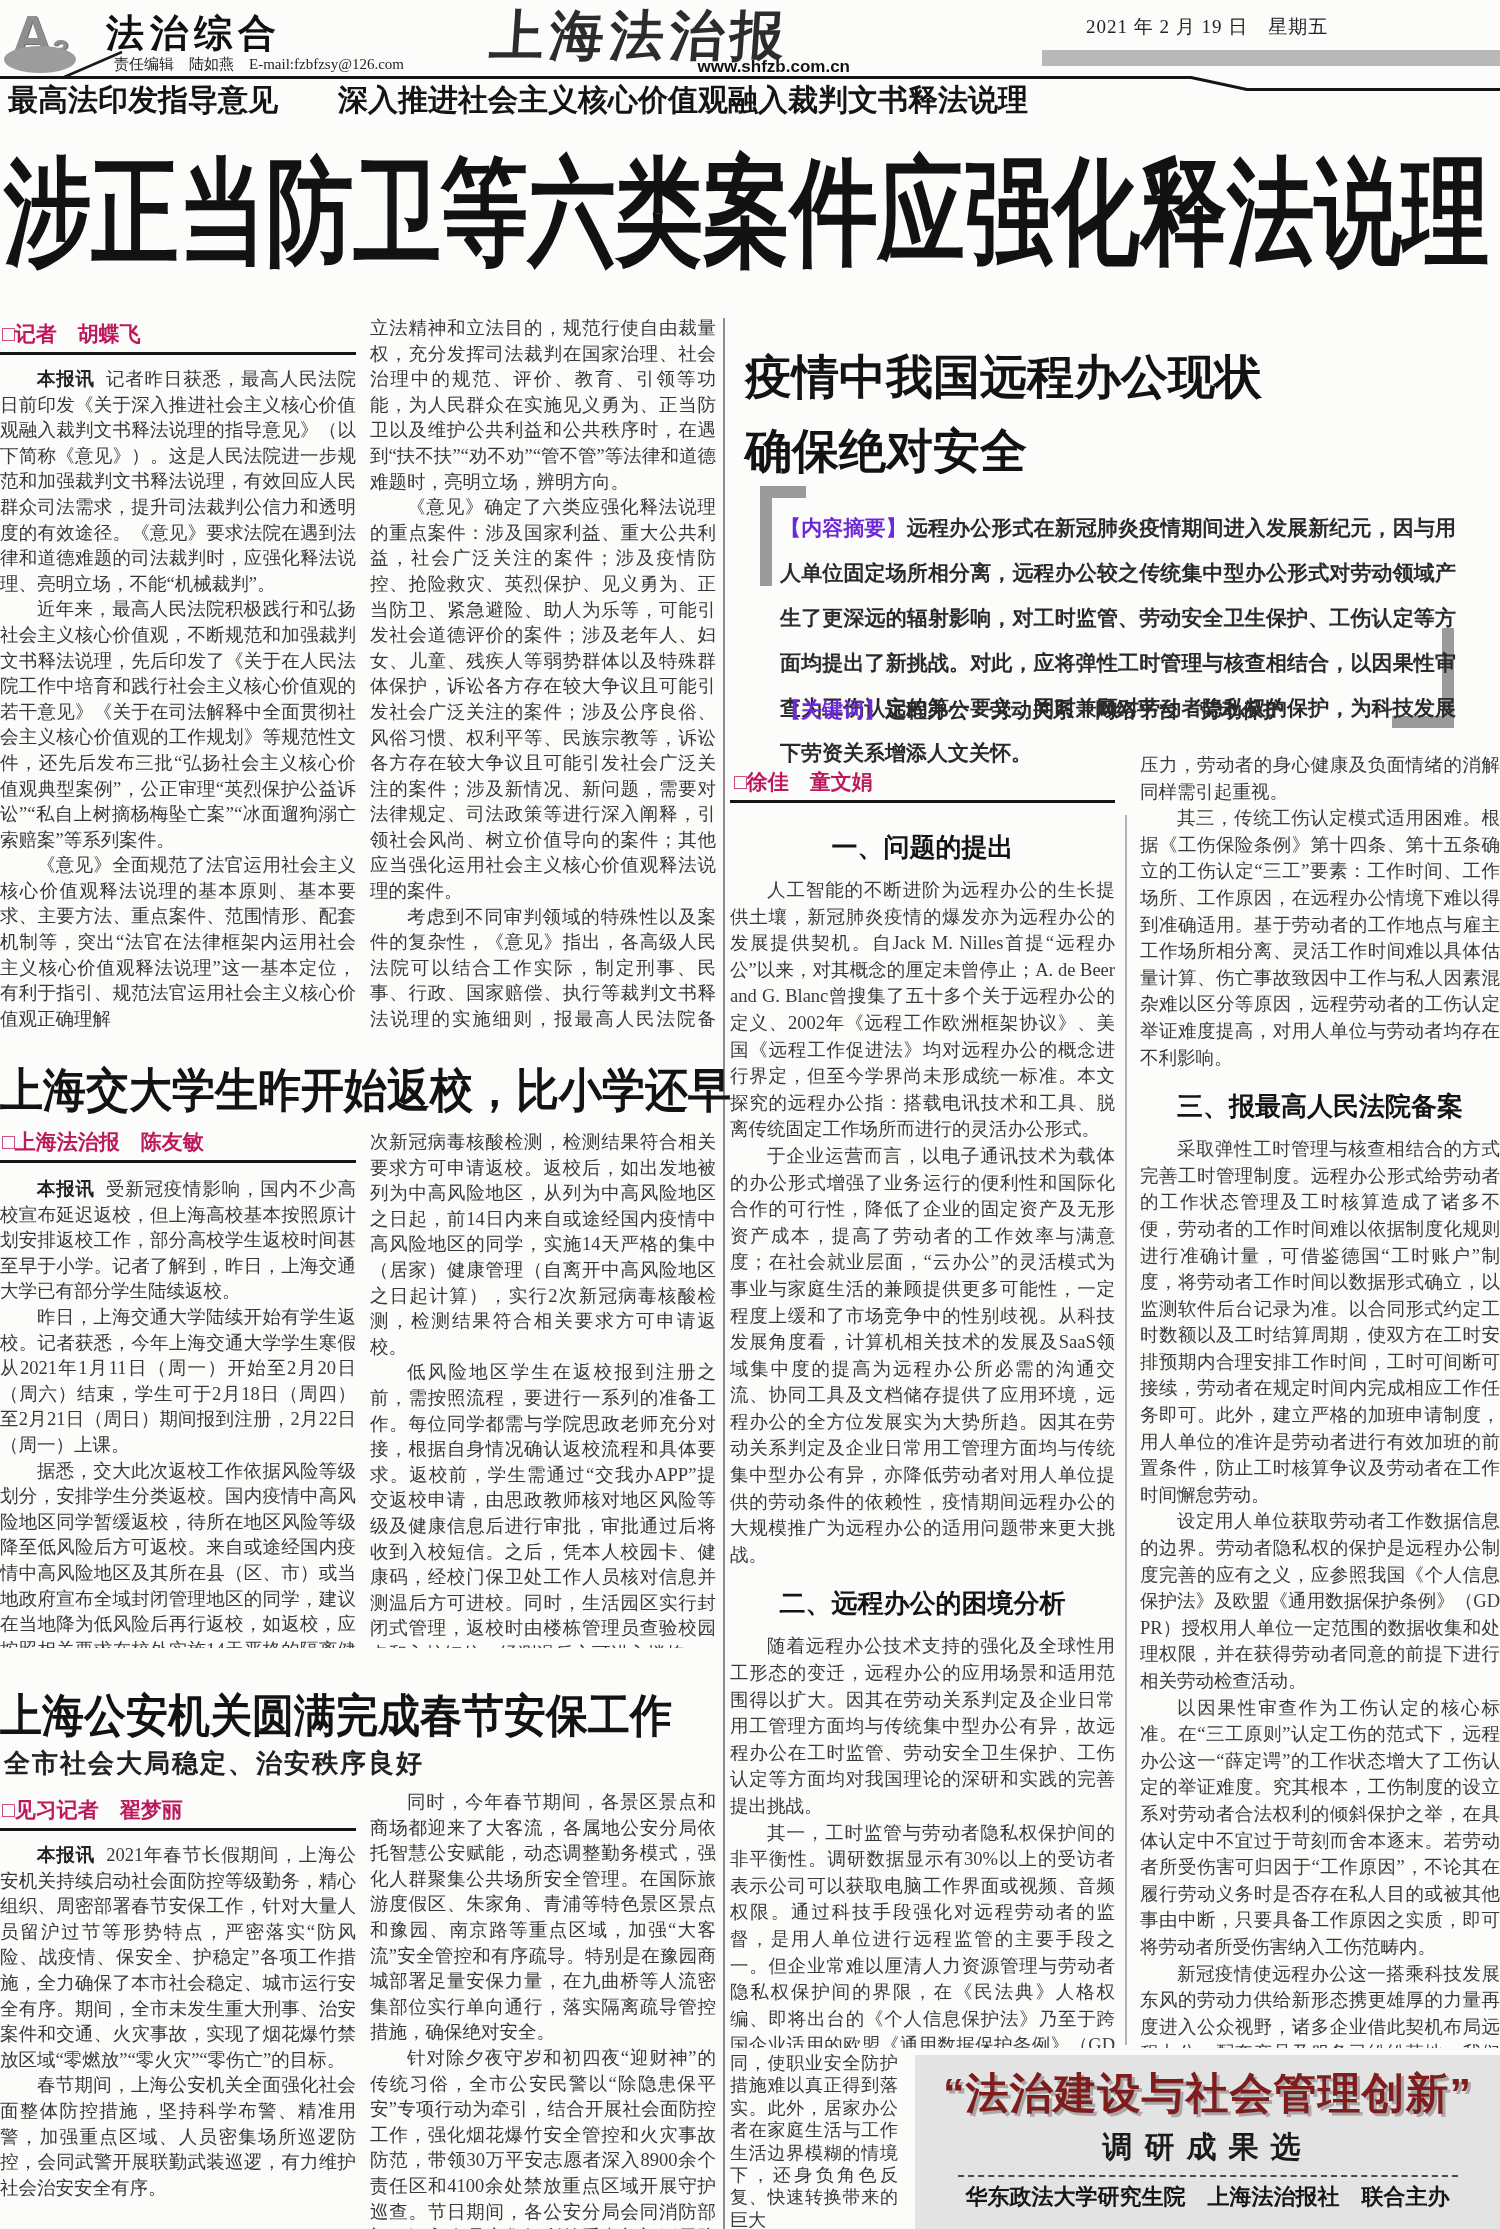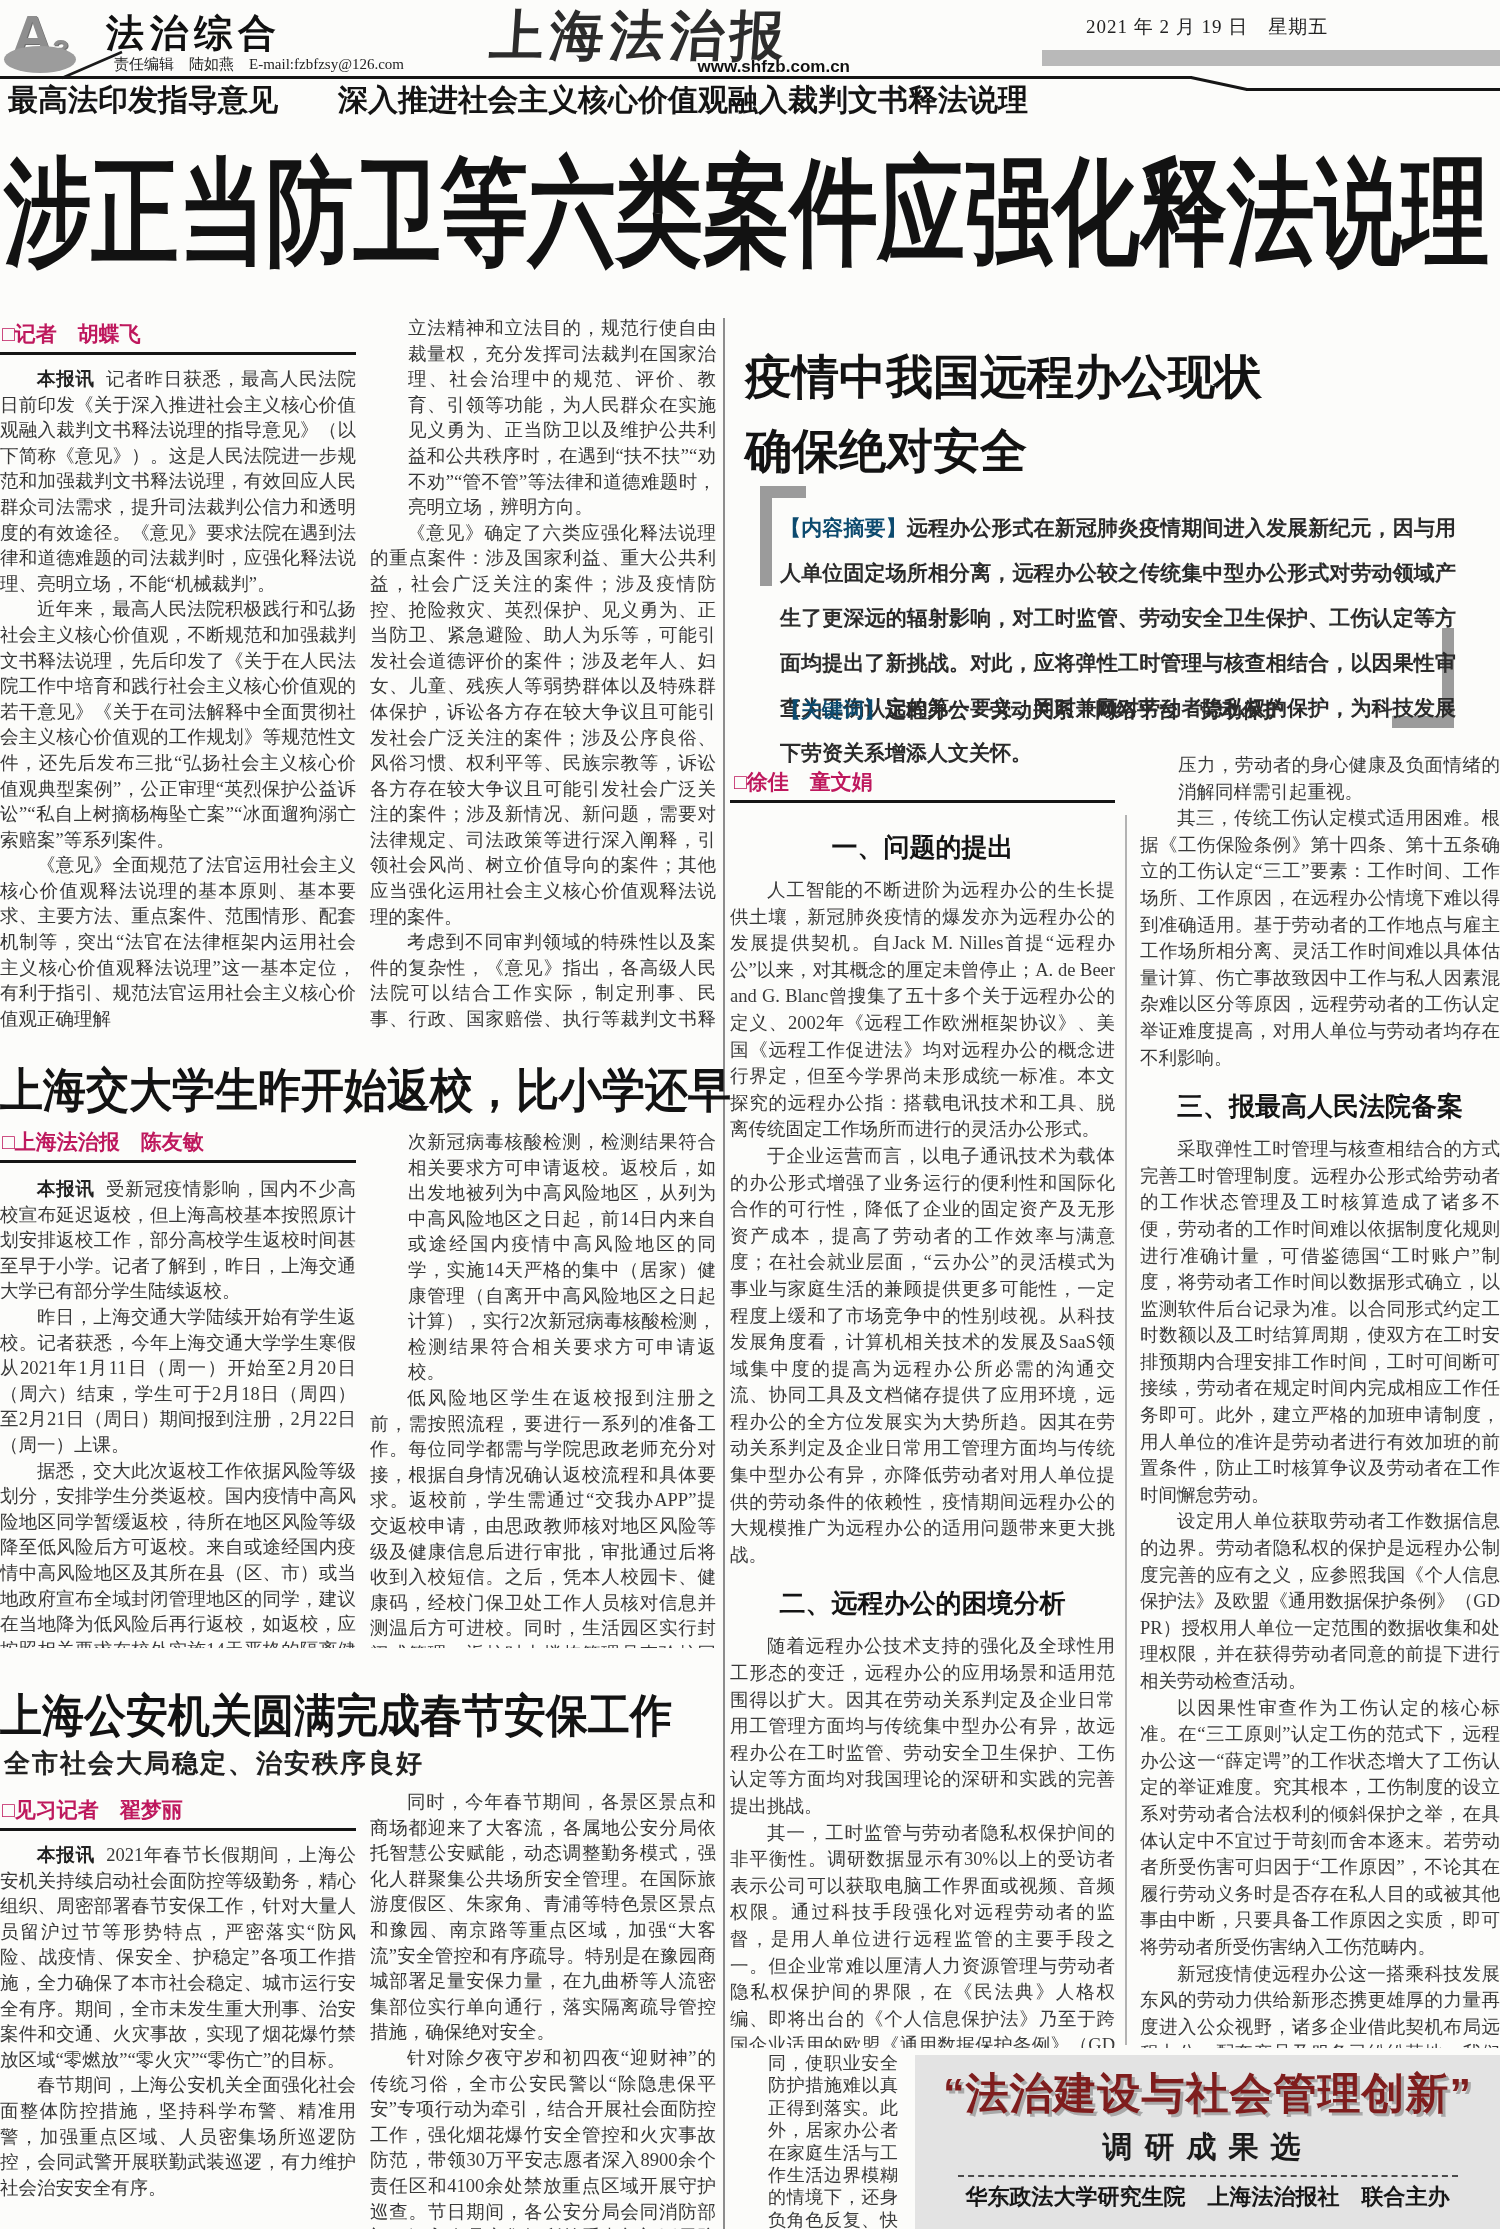--- a/index.html
+++ b/index.html
@@ -26,39 +26,39 @@
   
   .kicker{position:absolute;left:8px;top:80px;font:bold 30px "Liberation Sans","DejaVu Sans",sans-serif;color:#141414;}
   .headline{position:absolute;left:4px;top:148px;font:bold 104px "Liberation Sans","DejaVu Sans",sans-serif;
             color:#121212;white-space:nowrap;transform:scale(0.84,1.12);transform-origin:left top;line-height:1.1;}
   
   .col{position:absolute;overflow:hidden;text-align:justify;word-break:break-all;}
   .news{font-size:18.5px;line-height:25.6px;color:#383838;}
   .essay-col{font-size:18.5px;line-height:26.6px;color:#3a3a3a;}
   .essay-narrow{font-size:18px;line-height:22.4px;color:#3a3a3a;}
   .para{margin:0;text-indent:2em;}
-  .para.cont{text-indent:0;margin-left:38px;}
+  .para.cont{text-indent:0;}
   .lead{font-family:"Liberation Sans","DejaVu Sans",sans-serif;font-weight:bold;margin-right:.6em;color:#222;}
   .sec-head{text-align:center;text-indent:0;font:bold 26px "Liberation Sans","DejaVu Sans",sans-serif;
             color:#141414;margin:18px 0 12px;}
   .byline{position:absolute;font:bold 21px "Liberation Sans","DejaVu Sans",sans-serif;color:#be185d;}
   .byline-rule{position:absolute;height:3px;background:#151515;}
   .vdivider{position:absolute;background:#8d8d8d;}
   
   .story-title{position:absolute;font-weight:bold;font-family:"Liberation Sans","DejaVu Sans",sans-serif;color:#131313;white-space:nowrap;}
   .t-return{left:0;top:1060px;font-size:43px;transform:scaleY(1.08);transform-origin:left top;}
   .t-police{left:0;top:1686px;font-size:42px;transform:scaleY(1.08);transform-origin:left top;}
   .t-police-sub{left:4px;top:1746px;font-size:26px;font-weight:600;letter-spacing:2px;color:#222;}
   .t-essay{left:745px;top:340px;font-size:47px;line-height:74px;}
   
   .br{position:absolute;background:#9b9b9b;}
   .abs-text{position:absolute;left:780px;top:506px;width:676px;font-weight:bold;font-size:21px;
             line-height:45px;text-align:justify;word-break:break-all;color:#2b2b2b;}
   .abs-kw{position:absolute;left:780px;top:696px;width:676px;font-weight:bold;font-size:21px;color:#2b2b2b;}
-  .marker{color:#0c4a6e;font-weight:bold;}
+  .marker{color:#6d28d9;font-weight:bold;}
   
   .promo{position:absolute;left:915px;top:2055px;width:585px;height:174px;background:#e3e3e3;
          display:flex;flex-direction:column;align-items:center;padding-top:10px;box-sizing:border-box;}
   .promo-title{font:bold 43px "Liberation Sans","DejaVu Sans",sans-serif;color:#7f1d1d;
                text-shadow:3px 3px 0 #a8a8a8;letter-spacing:1px;white-space:nowrap;}
   .promo-sub{font:bold 30px "Liberation Sans","DejaVu Sans",sans-serif;color:#1a1a1a;letter-spacing:12px;margin-top:4px;}
   .promo-dash{width:500px;border-top:2px dashed #4a4a4a;margin:7px 0 5px;}
   .promo-org{font:bold 22px "Liberation Sans","DejaVu Sans",sans-serif;color:#161616;}
 </style>
 </head>

